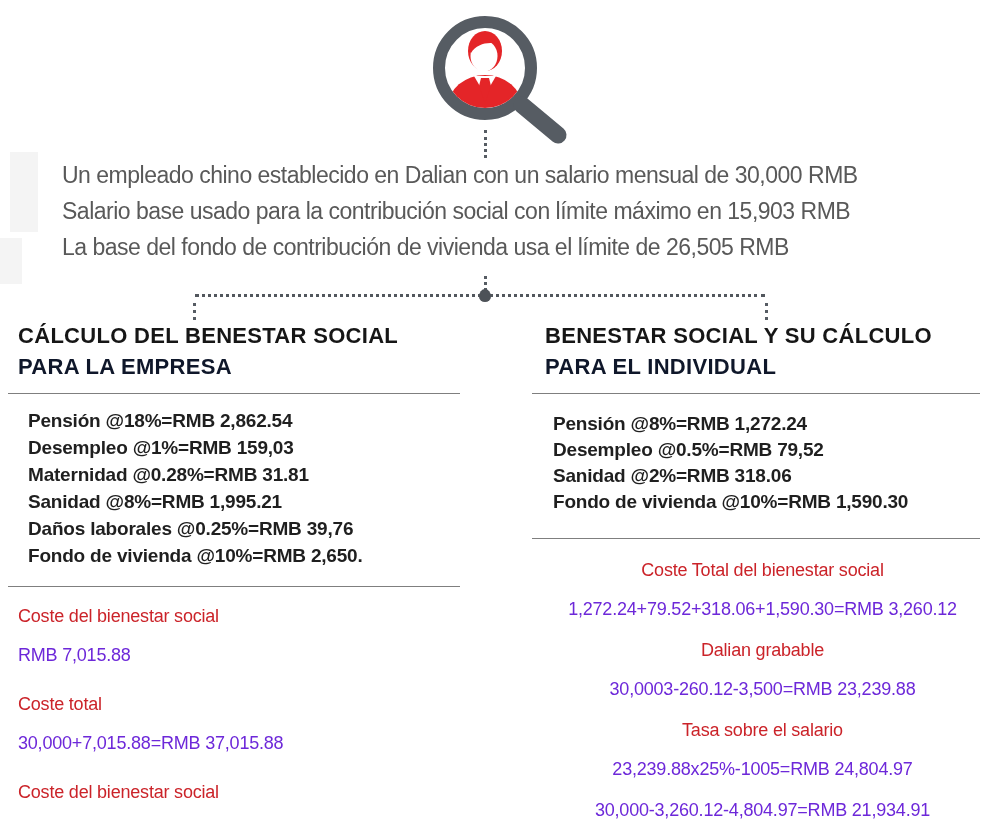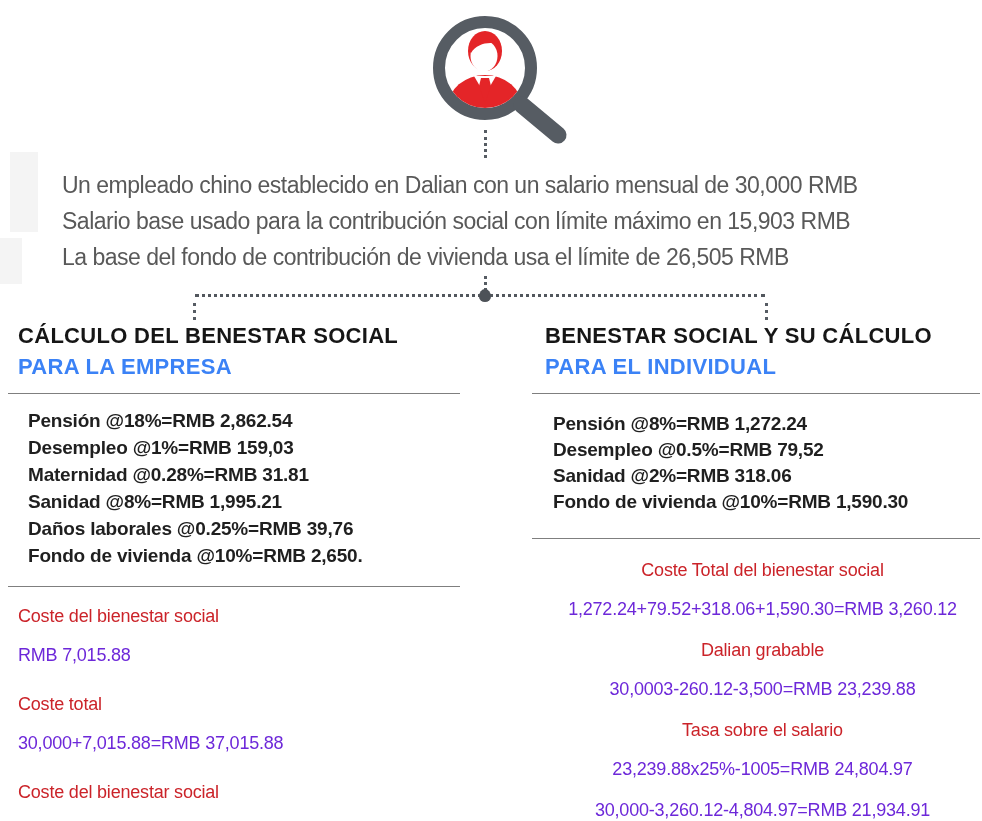--- a/index.html
+++ b/index.html
@@ -15,30 +15,30 @@
   .glass-icon { position:absolute; left:425px; top:8px; }
 
   .vdots { position:absolute; width:0; border-left:3px dotted #565c63; }
   .icon-dots   { left:484px; top:130px; height:28px; }
   .bracket-stem{ left:484px; top:276px; height:15px; }
   .bracket-line{ position:absolute; left:195px; top:294px; width:570px; height:0; border-top:3px dotted #52575d; }
   .bracket-dot { position:absolute; left:479px; top:289px; width:12px; height:13px; border-radius:50% 50% 50% 50%/60% 60% 40% 40%; background:#4d5258; }
   .stub-left  { left:193px; top:303px; height:17px; }
   .stub-right { left:765px; top:303px; height:17px; }
 
-  .intro { position:absolute; left:62px; top:167px; width:910px; color:#595959;
+  .intro { position:absolute; left:62px; top:157px; width:910px; color:#595959;
            font-size:23px; line-height:36px; letter-spacing:-0.5px; }
 
   .col { position:absolute; top:320px; }
   .col-left  { left:8px;   width:452px; }
   .col-right { left:532px; width:448px; }
   .col-head { padding-left:10px; }
   .col-right .col-head { padding-left:13px; }
   .col-title    { font-size:22px; font-weight:bold; color:#161616; line-height:31px; letter-spacing:0.3px; }
-  .col-subtitle { font-size:22px; font-weight:bold; color:#3b82f6; line-height:31px; letter-spacing:0.3px; }
+  .col-subtitle { font-size:22px; font-weight:bold; color:#0f172a; line-height:31px; letter-spacing:0.3px; }
   .rule { border:none; border-top:1.4px solid #7f7f7f; margin-top:11px; }
 
   .contrib-list { list-style:none; margin-top:13px; padding-left:20px; }
   .col-right .contrib-list { margin-top:17px; padding-left:21px; }
   .contrib-list li { font-size:19px; font-weight:bold; color:#1f1f1f; line-height:27px; letter-spacing:-0.2px; }
   .col-right .contrib-list li { line-height:26px; }
 
   .rule2-left  { margin-top:17px; }
   .rule2-right { margin-top:23px; }
 

